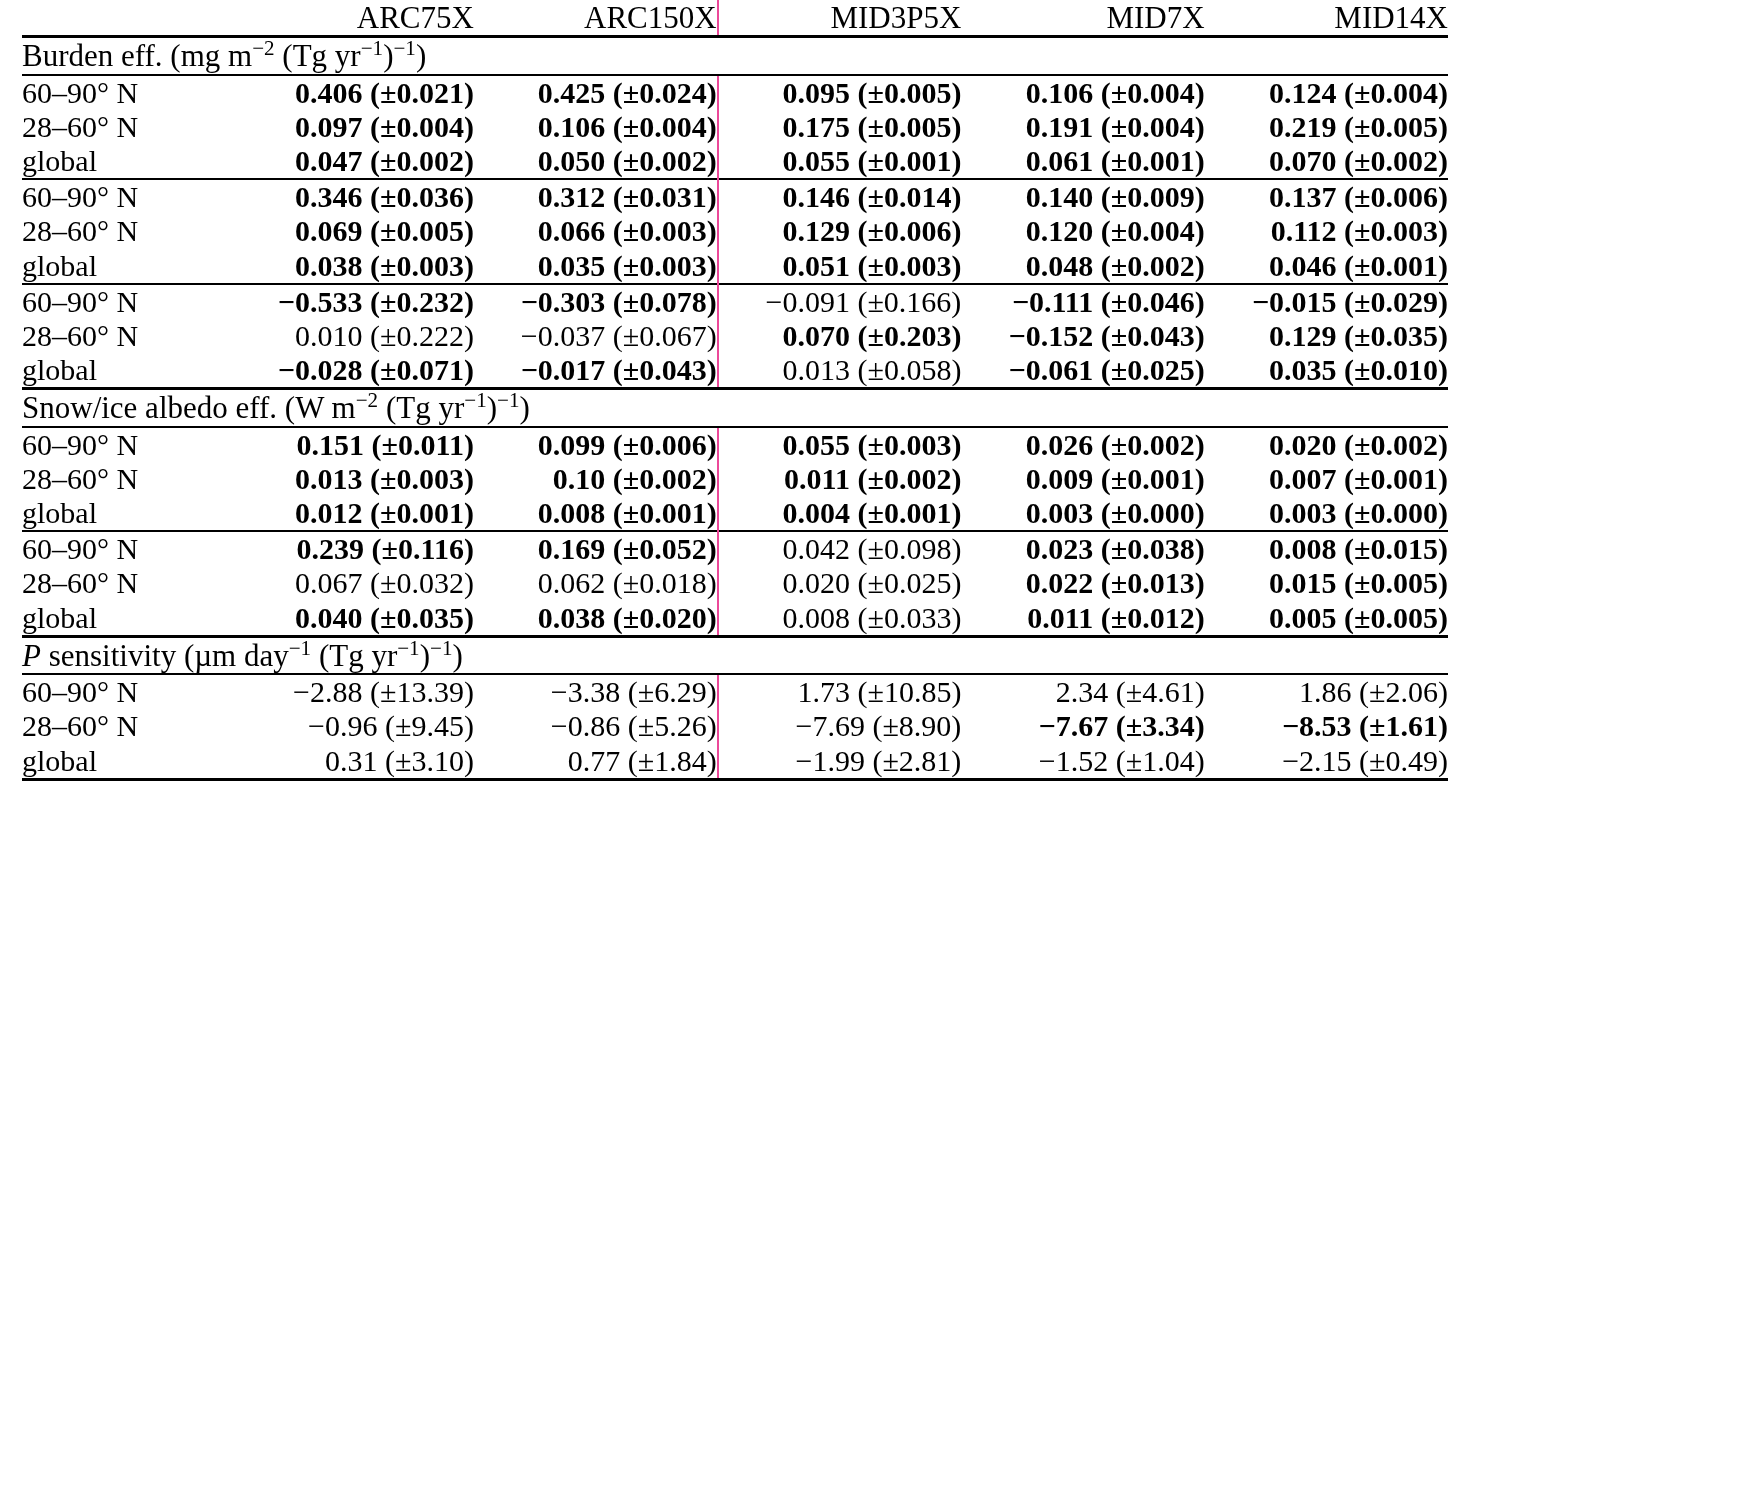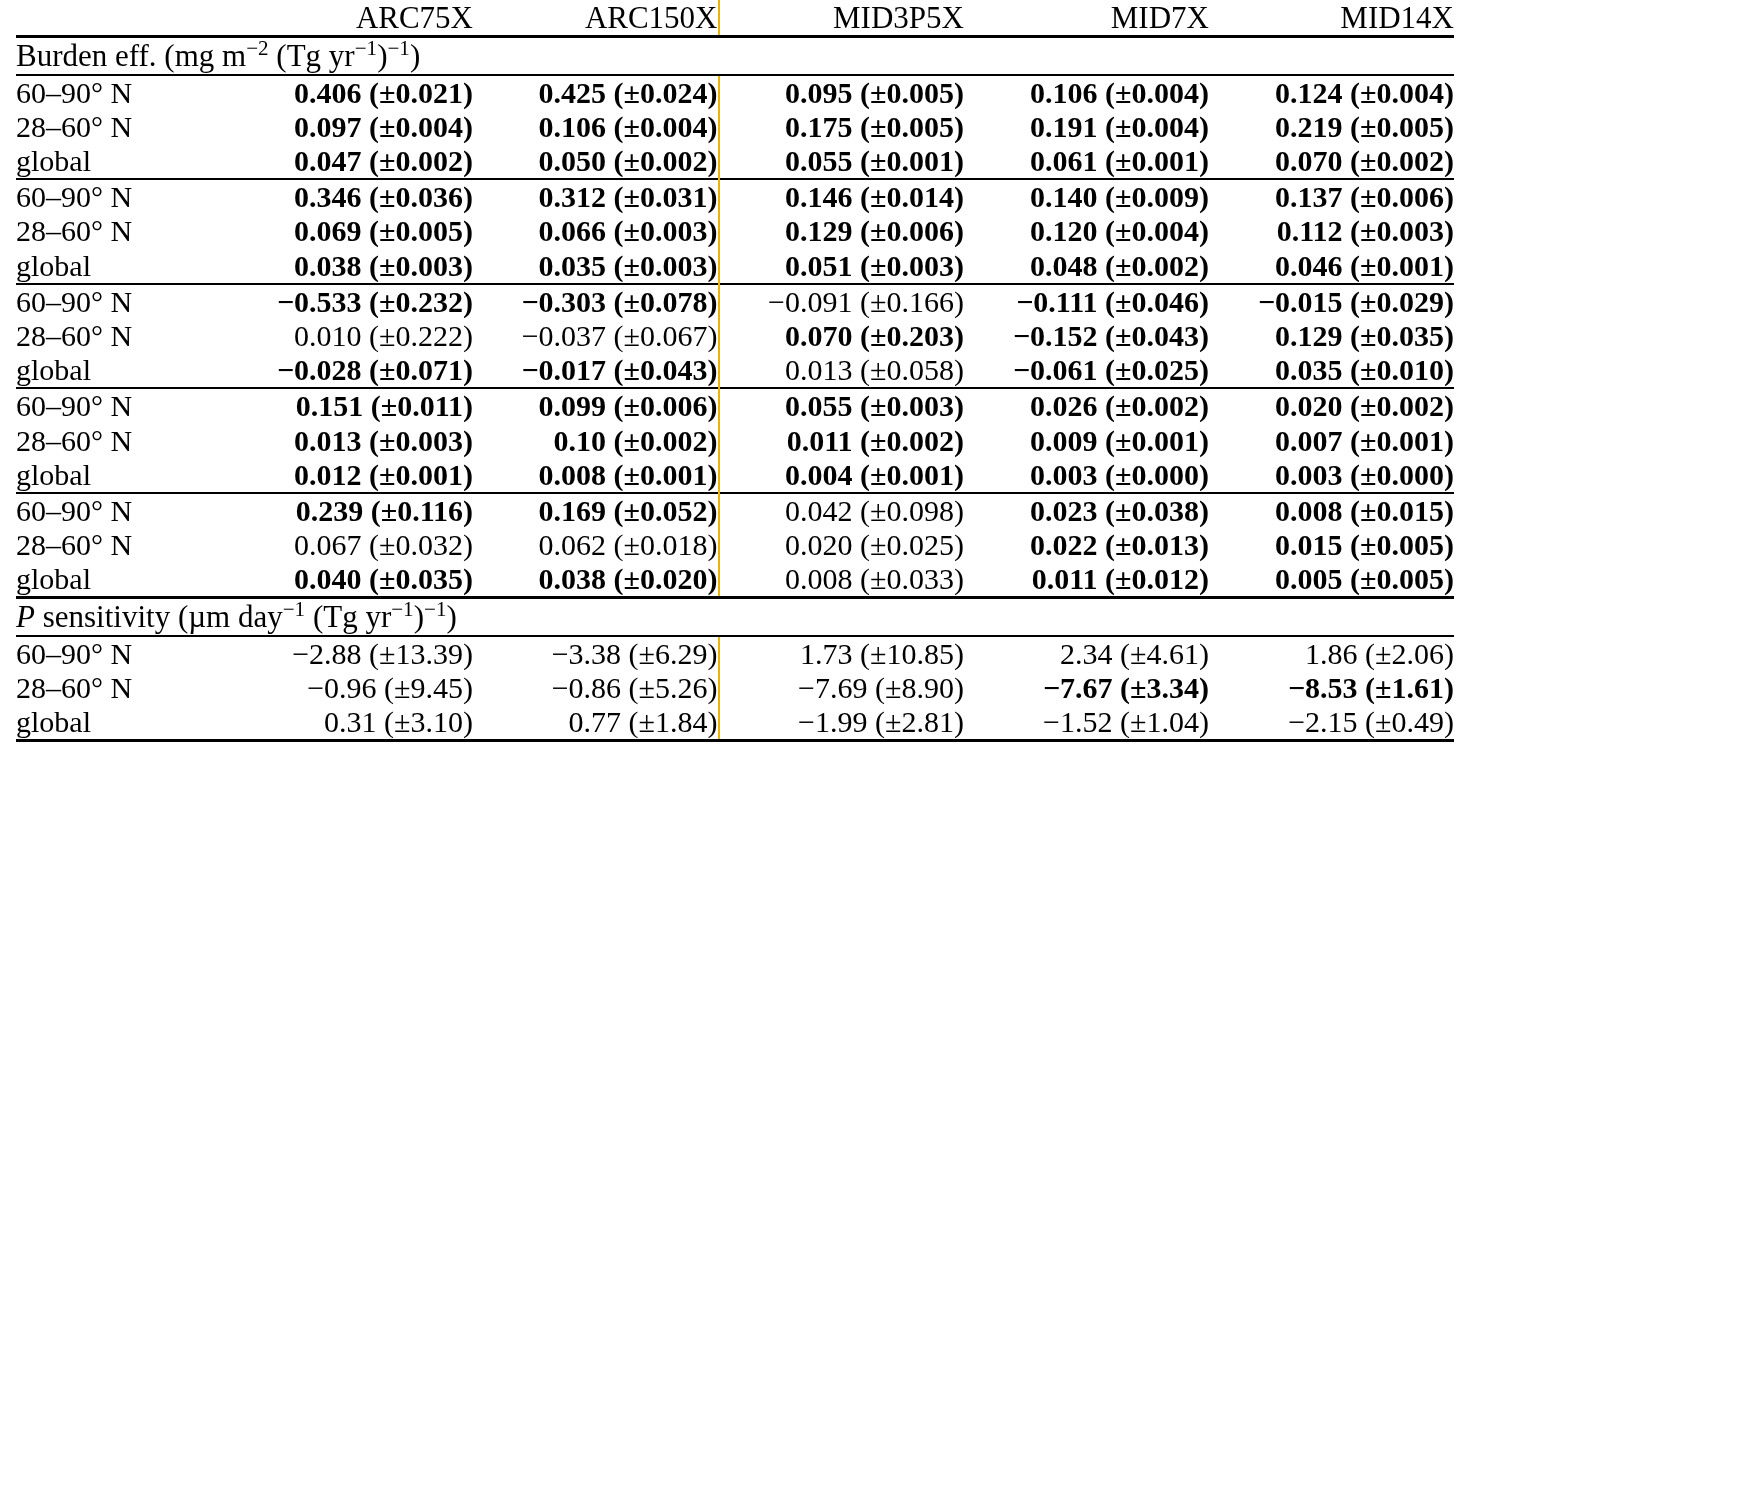--- a/index.html
+++ b/index.html
@@ -8,21 +8,21 @@
     background: #ffffff;
   }
   body {
     width: 1750px;
     font-family: "Liberation Serif", serif;
     color: #000000;
   }
   .table-wrap {
     width: 1470px;
     box-sizing: border-box;
-    padding: 0 16px;
+    padding: 0 22px;
   }
   table.data {
     width: 100%;
     border-collapse: collapse;
     font-size: 30px;
     line-height: 1.14;
   }
   table.data td, table.data th {
     padding: 0;
     vertical-align: baseline;
@@ -39,21 +39,21 @@
   th.hdr {
     font-weight: normal;
     text-align: right;
     font-size: 31px;
     padding: 4px 0 14px 0;
   }
   th.hdr.label { text-align: left; }
 
   
   .vdiv {
-    border-left: 2px solid #eab308;
+    border-left: 2px solid #ec4899;
     padding-left: 0 !important;
     margin-top: 20px;
   }
   td.val, th.hdr {
     padding-right: 6px;
   }
   td.val {
     text-align: right;
     white-space: nowrap;
     padding-top: 3px;
@@ -172,20 +172,23 @@
           <td class="val bold">0.129 (±0.035)</td>
         </tr>
         <tr>
           <td class="rowlabel">global</td>
           <td class="val bold">−0.028 (±0.071)</td>
           <td class="val bold">−0.017 (±0.043)</td>
           <td class="val vdiv">0.013 (±0.058)</td>
           <td class="val bold">−0.061 (±0.025)</td>
           <td class="val bold">0.035 (±0.010)</td>
         </tr>
+        <tr class="rule-top">
+          <td class="section" colspan="6">Snow/ice albedo eff. (W m<sup>−2</sup> (Tg yr<sup>−1</sup>)<sup>−1</sup>)</td>
+        </tr>
         <tr class="rule-mid">
           <td class="rowlabel">60–90° N</td>
           <td class="val bold">0.151 (±0.011)</td>
           <td class="val bold">0.099 (±0.006)</td>
           <td class="val bold vdiv">0.055 (±0.003)</td>
           <td class="val bold">0.026 (±0.002)</td>
           <td class="val bold">0.020 (±0.002)</td>
         </tr>
         <tr>
           <td class="rowlabel">28–60° N</td>

